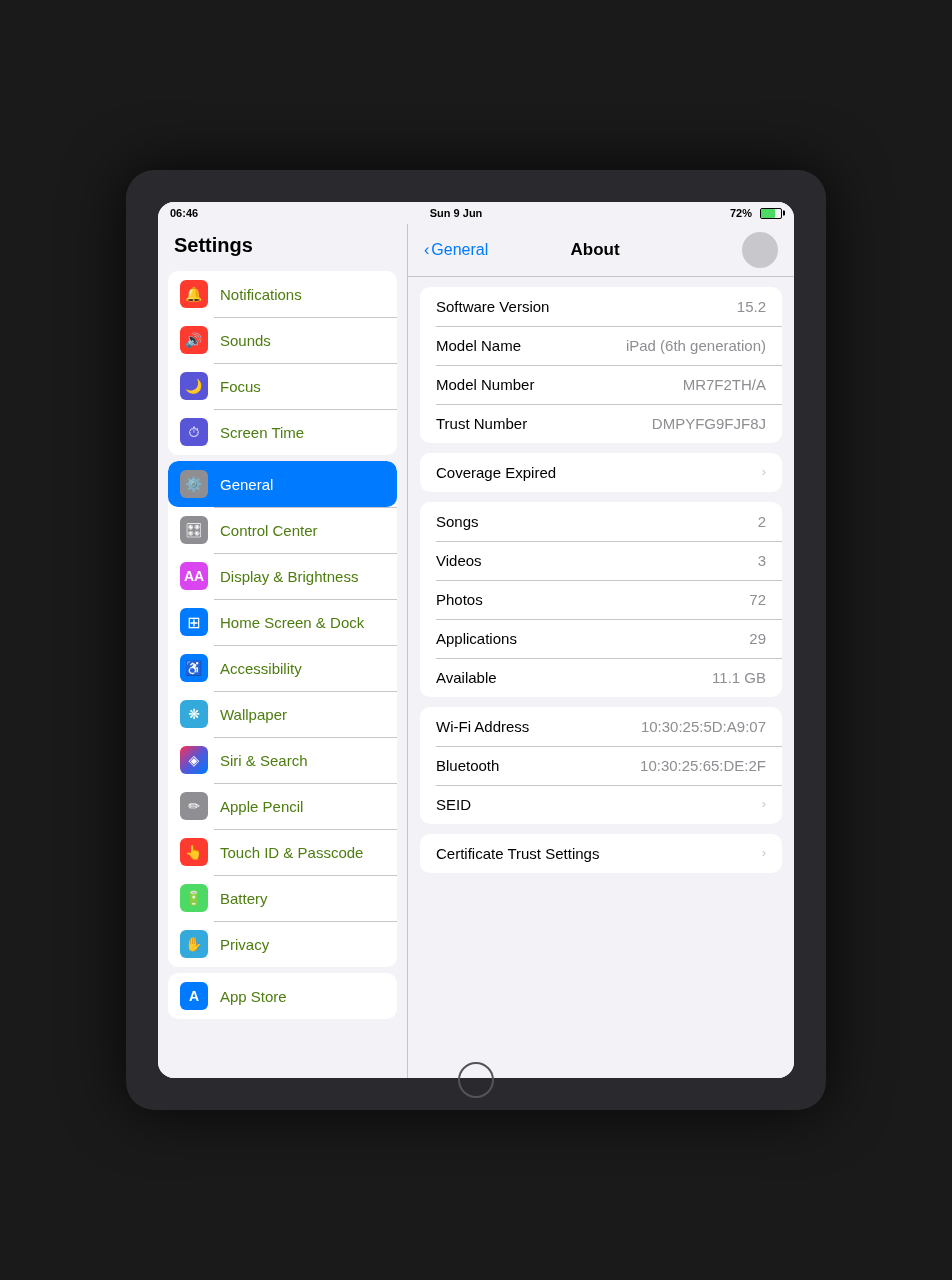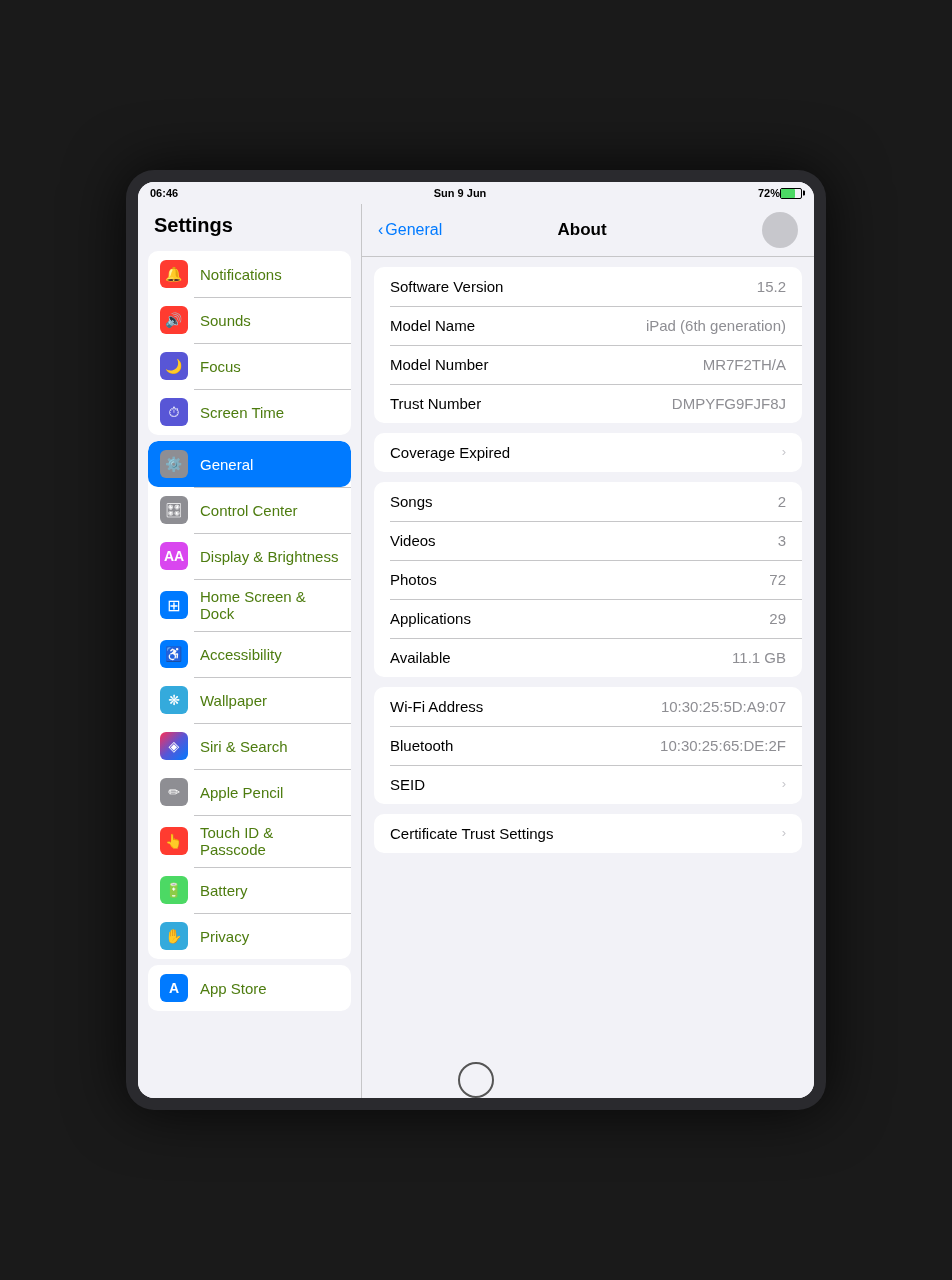--- a/index.html
+++ b/index.html
@@ -9,21 +9,21 @@
       justify-content: center;
       align-items: center;
       min-height: 100vh;
       font-family: -apple-system, 'San Francisco', 'Helvetica Neue', Arial, sans-serif;
     }
     .device {
       width: 700px;
       height: 940px;
       background: #2a2a2e;
       border-radius: 28px;
-      padding: 12px;
+      padding: 32px;
       box-shadow: 0 0 60px rgba(0,0,0,0.8);
       position: relative;
     }
     .screen {
       width: 100%;
       height: 100%;
       background: #f2f2f7;
       border-radius: 16px;
       overflow: hidden;
       display: flex;
@@ -36,21 +36,21 @@
       align-items: center;
       padding: 4px 12px;
       font-size: 11px;
       font-weight: 600;
       color: #000;
       height: 22px;
     }
     .status-right {
       display: flex;
       align-items: center;
-      gap: 0;
+      gap: 8px;
       font-size: 11px;
       margin-left: 16px;
     }
     .battery-icon {
       width: 22px;
       height: 11px;
       border: 1.5px solid #000;
       border-radius: 2px;
       position: relative;
       display: inline-block;
@@ -72,21 +72,21 @@
       background: #4cd964;
       border-radius: 1px;
     }
     .main-content {
       display: flex;
       flex: 1;
       overflow: hidden;
     }
     
     .sidebar {
-      width: 224px;
+      width: 250px;
       background: #f2f2f7;
       overflow-y: auto;
       border-right: 1px solid #c6c6c8;
     }
     .sidebar-header {
       padding: 10px 16px 8px;
       font-size: 20px;
       font-weight: 700;
       color: #000;
       background: #f2f2f7;

